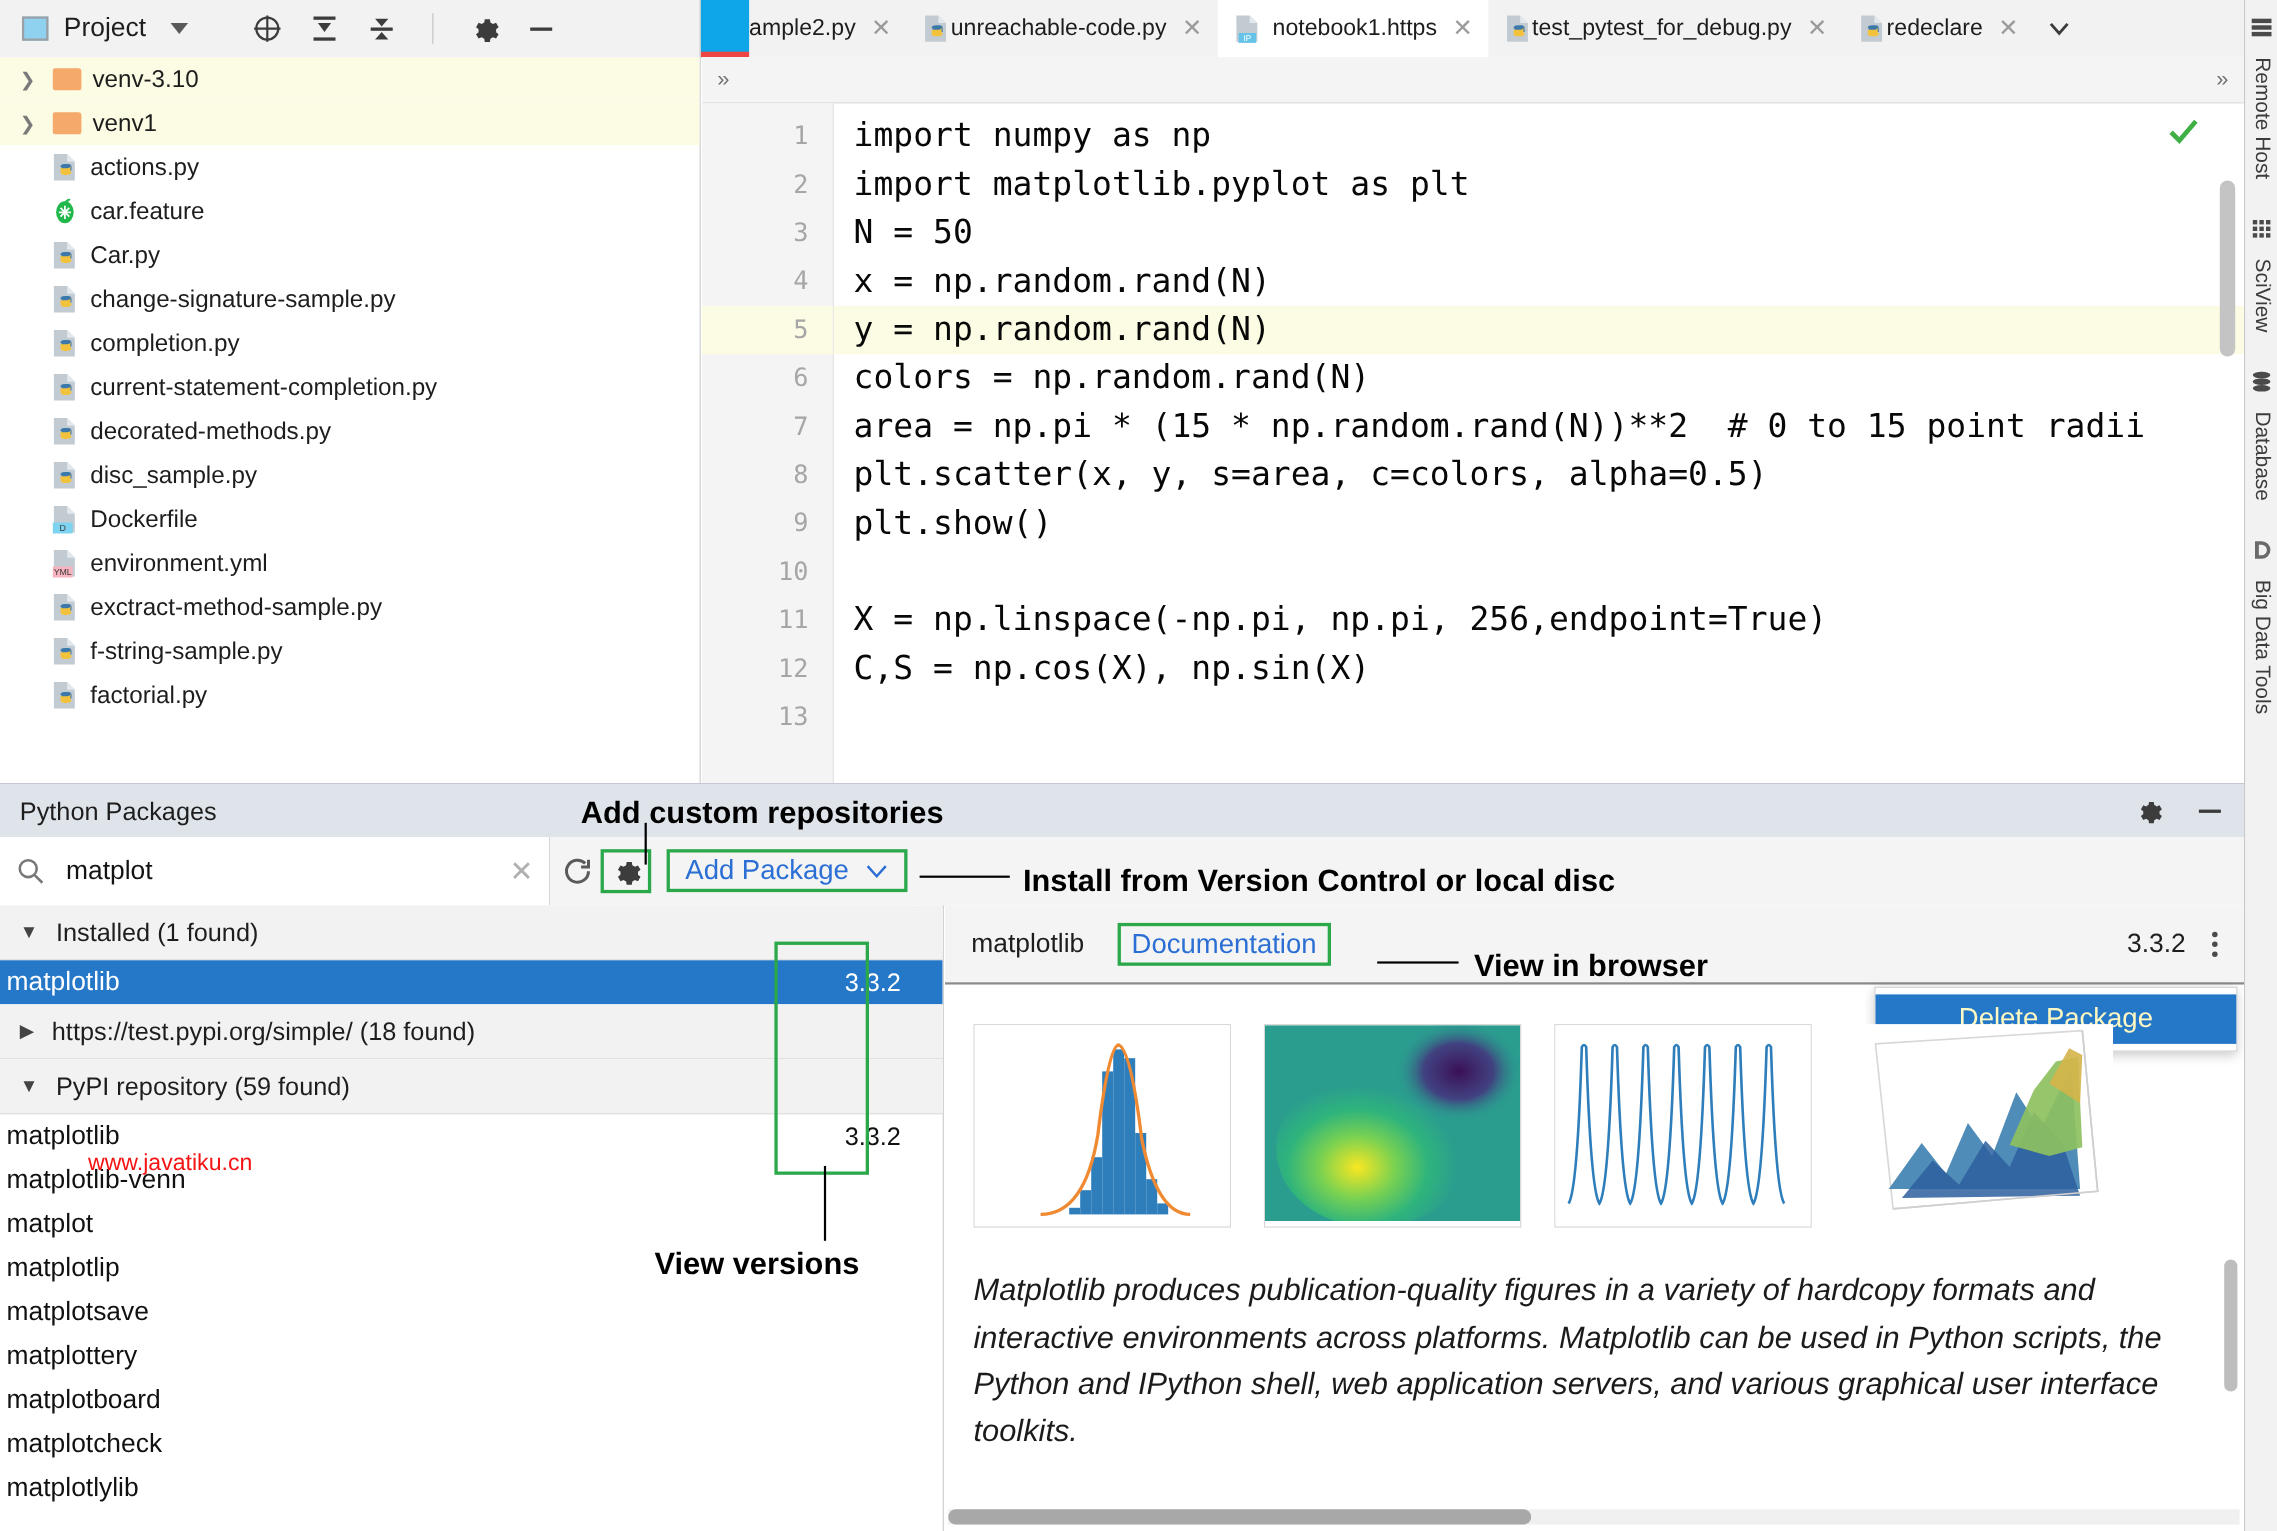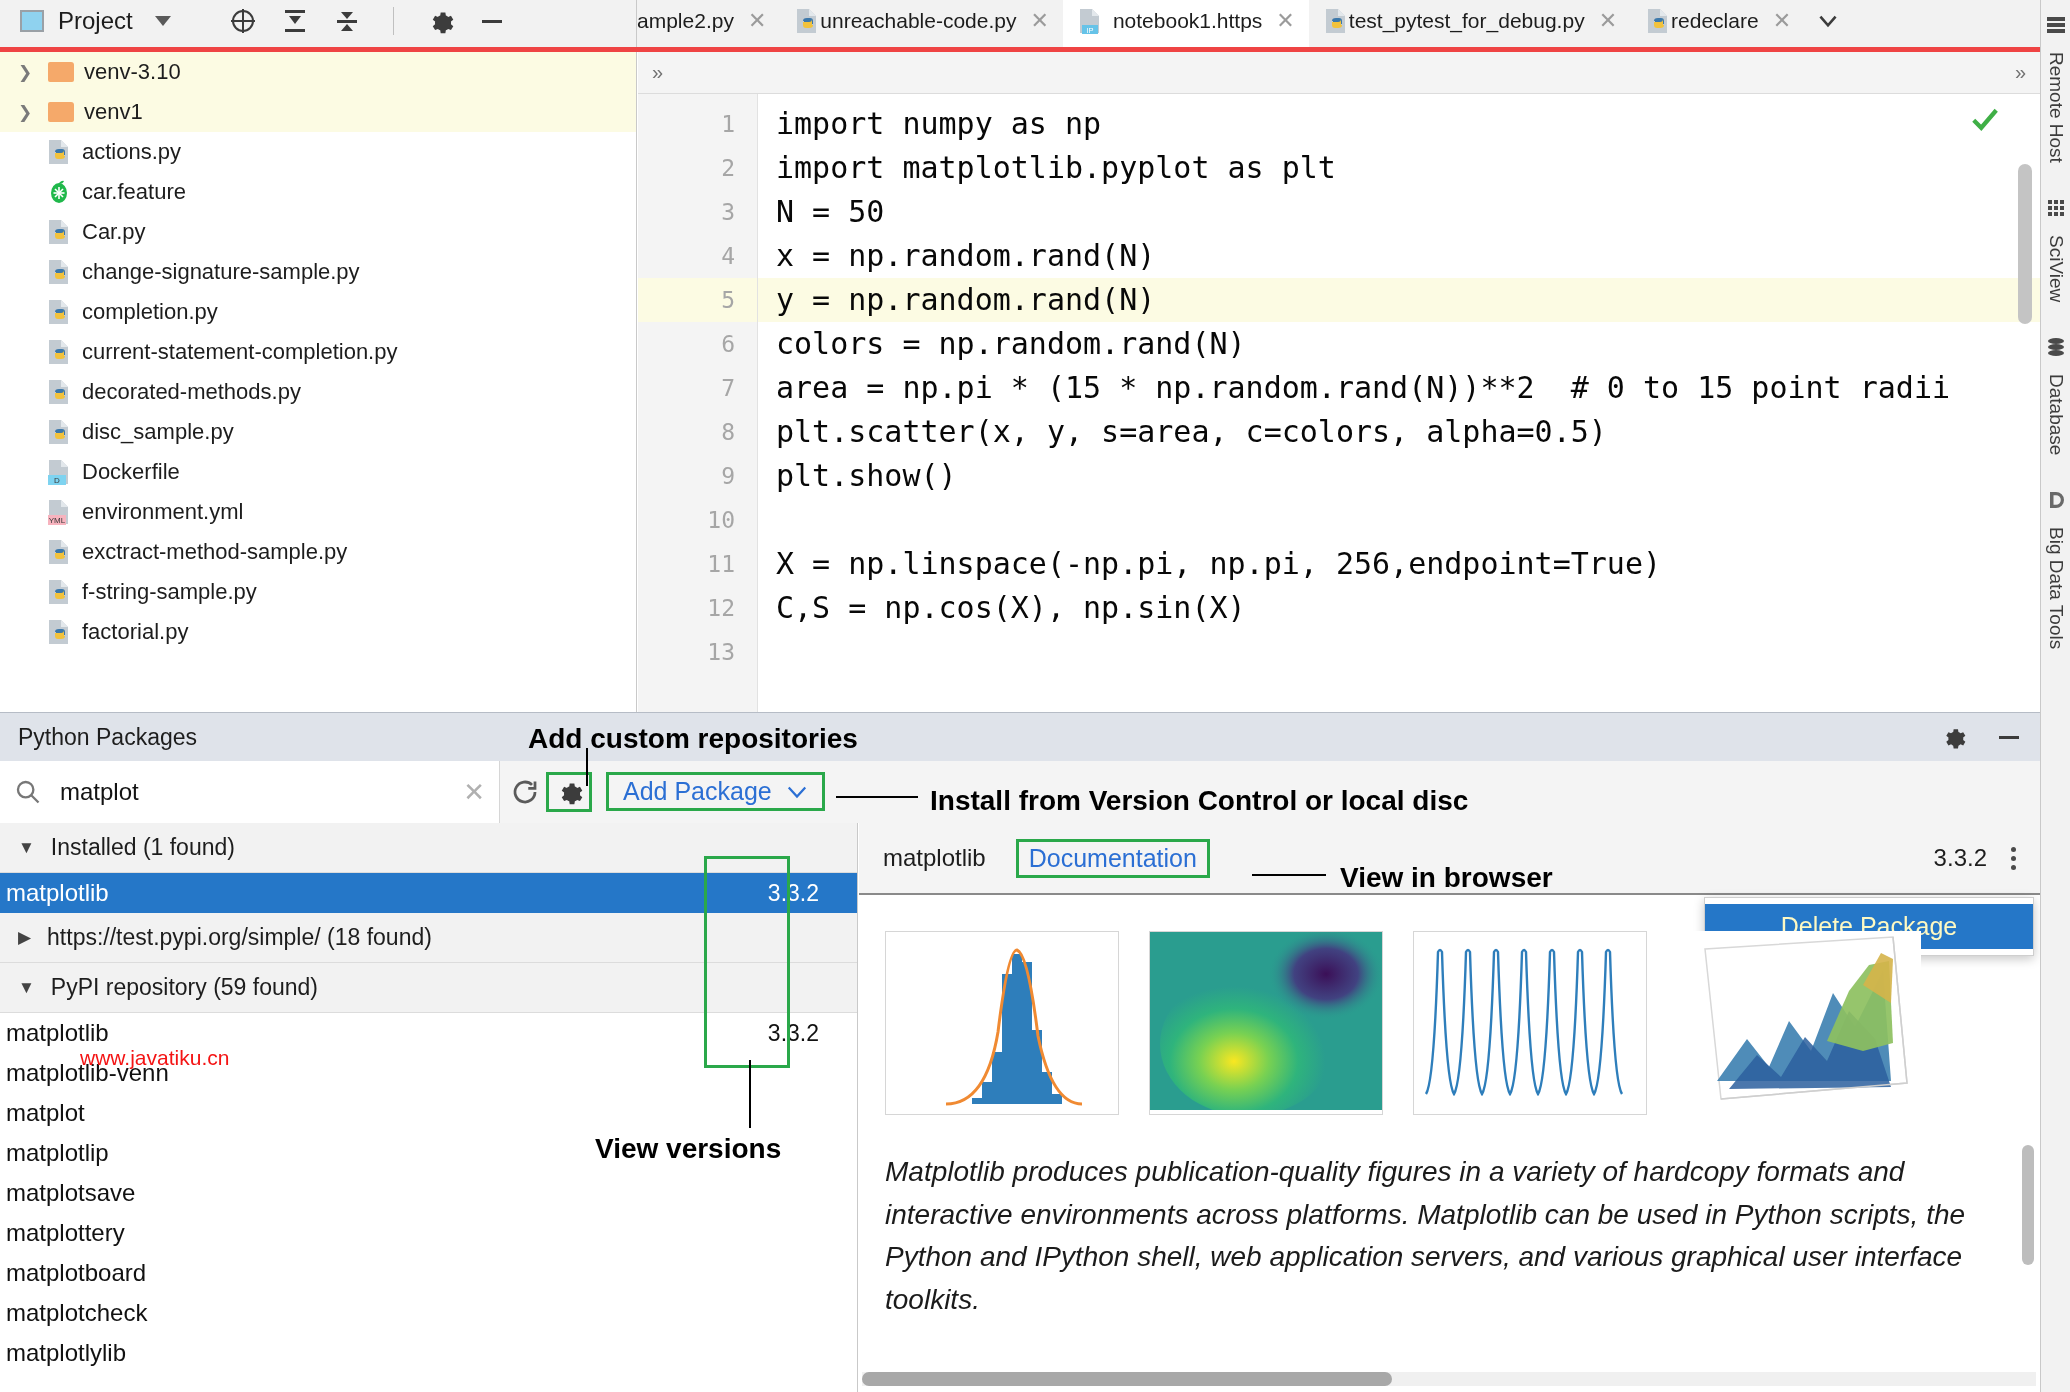--- a/index.html
+++ b/index.html
@@ -8,21 +8,21 @@
     font-family: "Liberation Sans", sans-serif;
     background: #ffffff;
     overflow: hidden;
   }
   body { position: relative; }
 
   
   #top-bar {
     position: absolute; top: 0; left: 0; width: 2040px; height: 52px;
     background: #0ea5e9;
-    display: flex; align-items: flex-end;
+    display: flex; align-items: flex-start;
     border-bottom: 5px solid #ef4444;
   }
   #project-header {
     width: 637px; height: 52px;
     background: #f2f2f2;
     display: flex; align-items: center;
     border-right: 1px solid #c9c9c9;
     padding-left: 20px;
   }
   .proj-icon {
@@ -39,20 +39,21 @@
   .tb-ic { width: 28px; height: 28px; position: relative; }
 
   svg.icn { display:block; }
 
   .vdiv { width: 1px; height: 28px; background: #c0c0c0; margin: 0 8px; align-self: center; }
 
   
   #tabs {
     flex: 1; display: flex; align-items: stretch; overflow: hidden;
     background: #f2f2f2;
+    margin-left: 44px;
   }
   .tab {
     display: flex; align-items: center; padding: 0 14px;
     font-size: 21px; color: #1d1d1d; white-space: nowrap;
     border-right: 0px; position: relative; height: 52px;
   }
   .tab.active { background: #ffffff; }
   .tab .tabicon { margin-right: 10px; flex: none; }
   .tab .closex { margin-left: 14px; color: #9b9b9b; font-size: 22px; line-height: 1; }
   .tab.clipped { padding-left: 0; }

